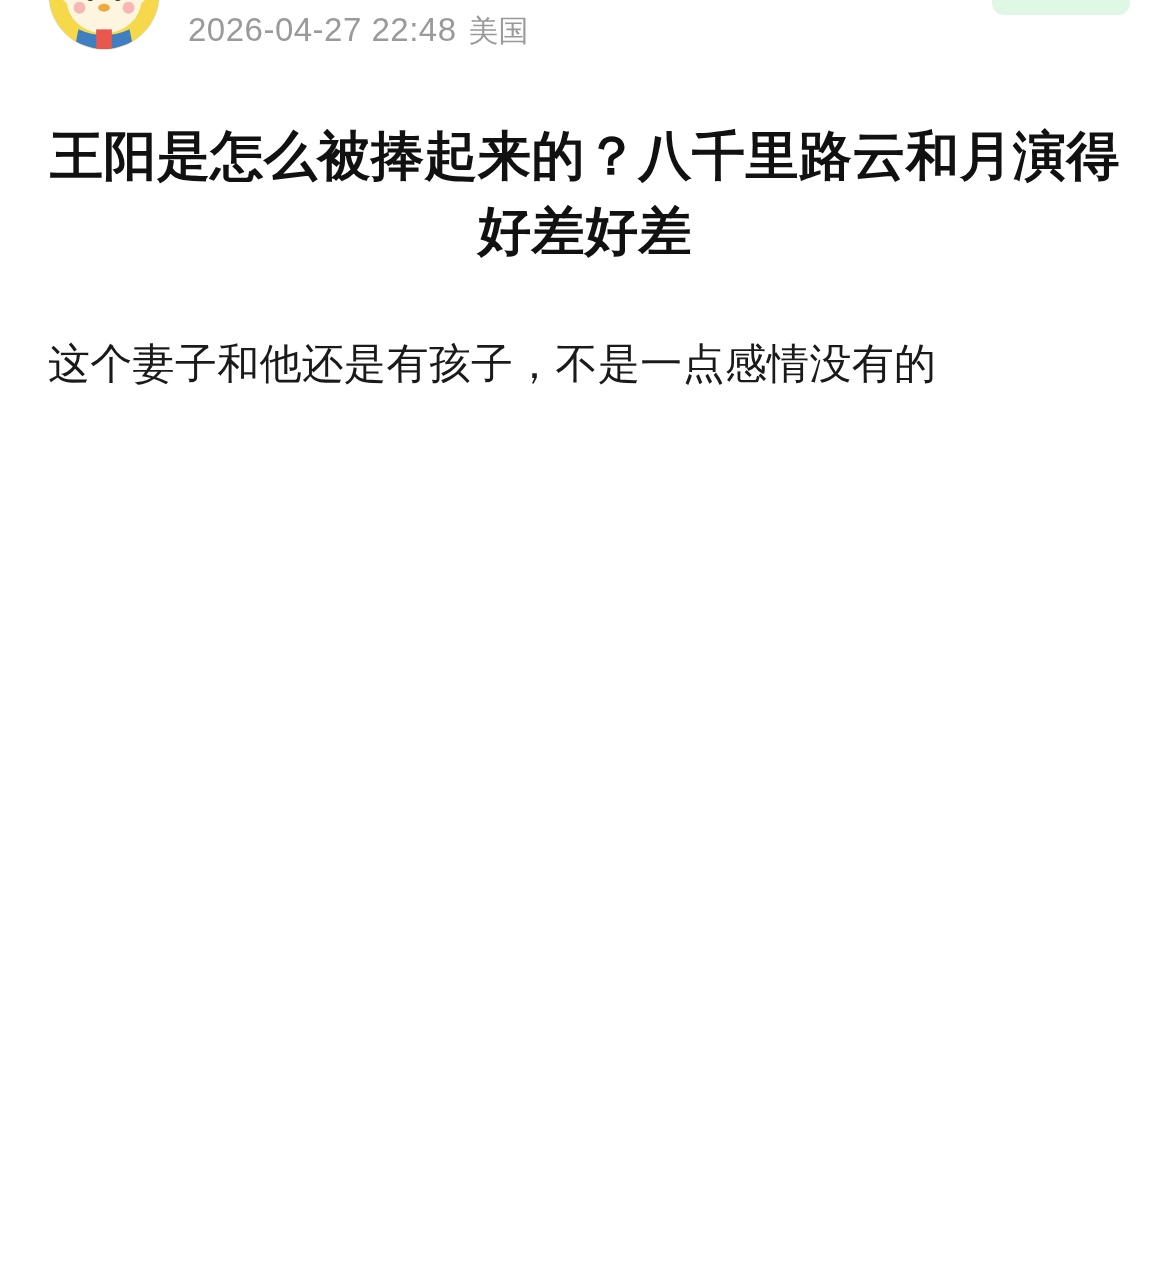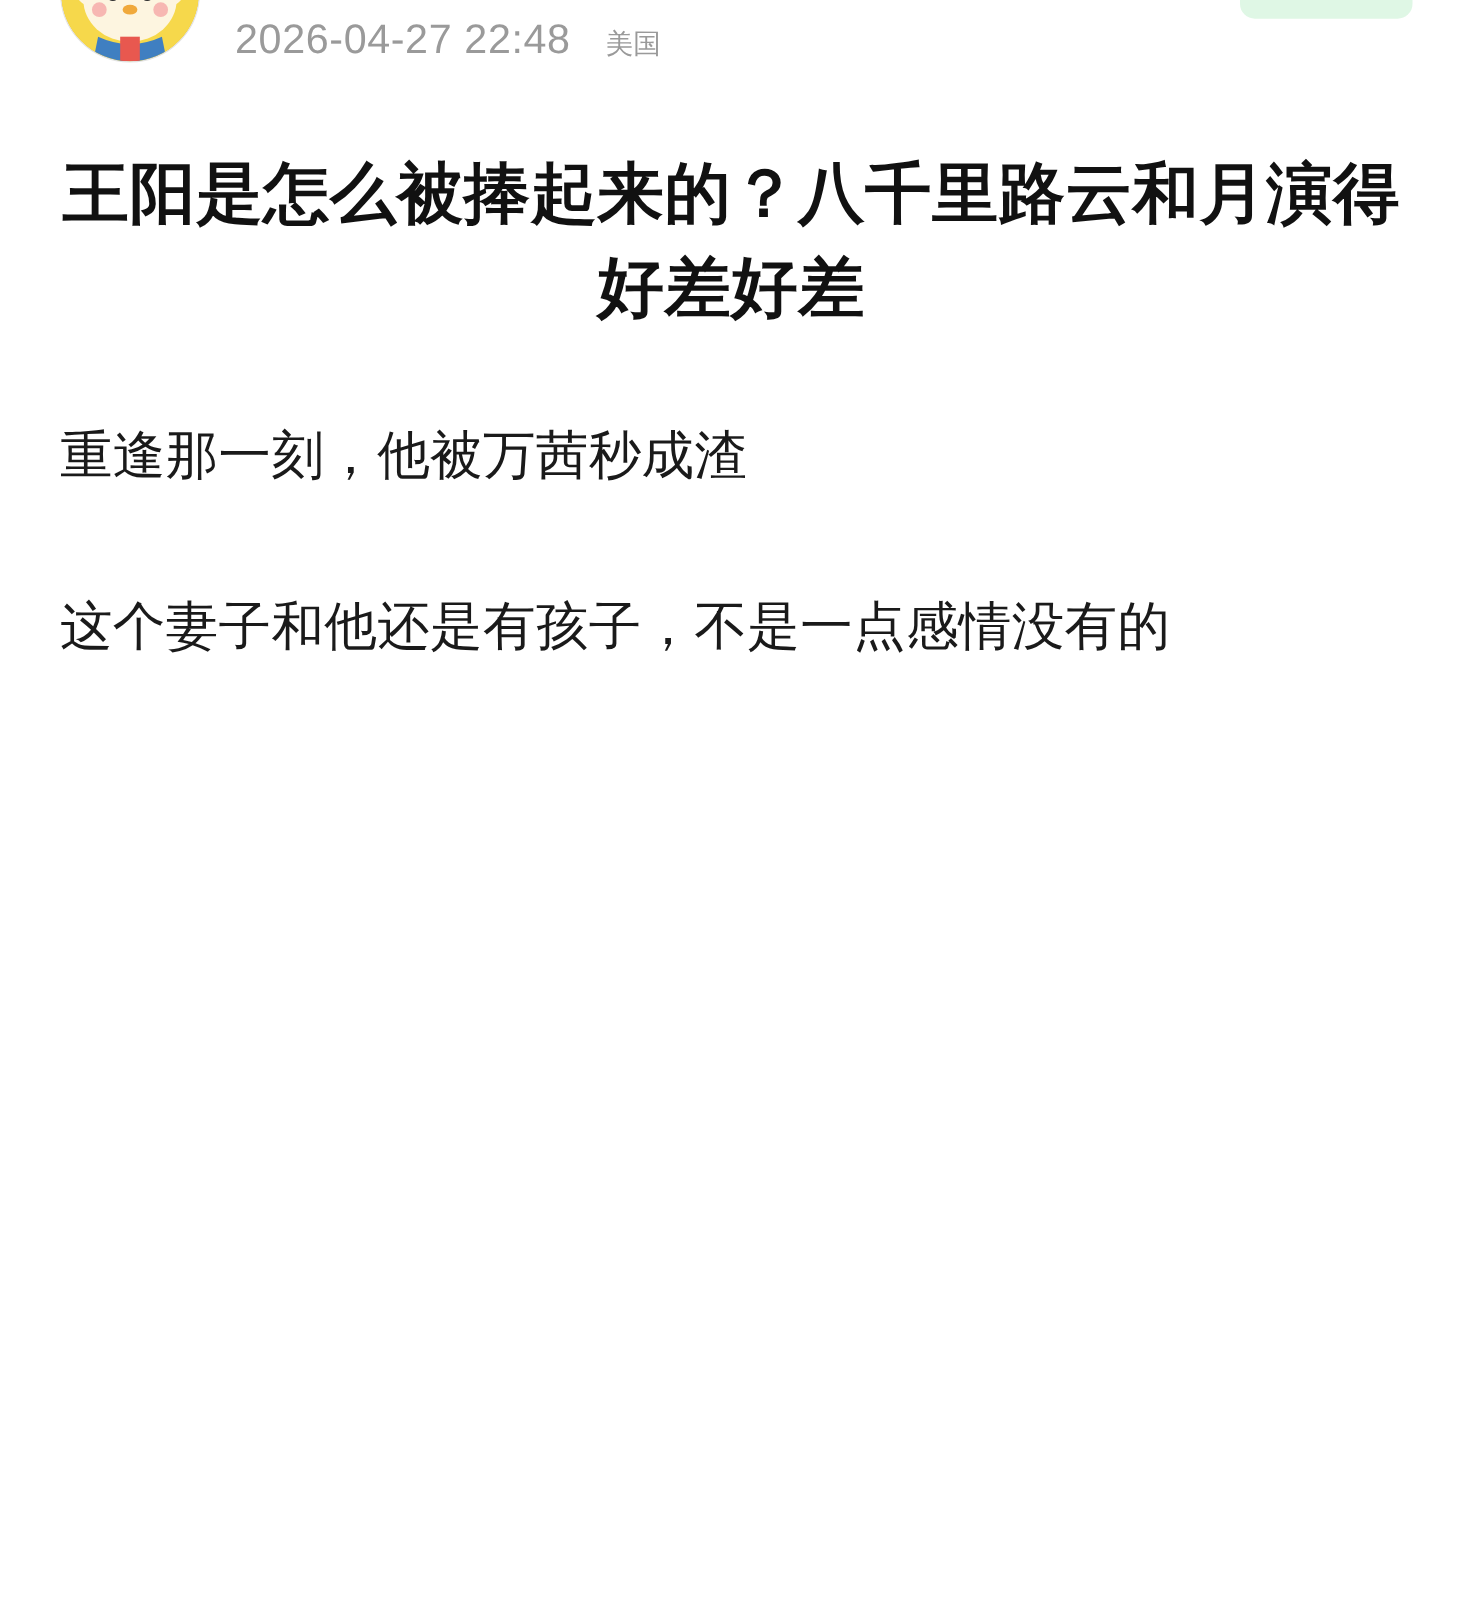--- a/index.html
+++ b/index.html
@@ -45,30 +45,30 @@
     background: #f2d34a;
     border: 1px solid #e3e3e3;
     box-sizing: border-box;
   }
   .avatar svg { display: block; width: 100%; height: 100%; }
 
   .meta {
     margin-left: 140px;
     display: flex;
     align-items: baseline;
-    gap: 28px;
+    gap: 12px;
     white-space: nowrap;
   }
   .meta .time {
     font-size: 33px;
     color: #9a9a9a;
     letter-spacing: 0.5px;
   }
   .meta .loc {
-    font-size: 22px;
+    font-size: 30px;
     color: #9a9a9a;
   }
 
   .follow-btn {
     position: absolute;
     right: 40px;
     top: -44px;
     background: #dff7e5;
     color: #21c16b;
     font-size: 31px;
@@ -146,17 +146,16 @@
 
     <button class="follow-btn">
       <span class="plus">+</span>
       <span>关注</span>
     </button>
   </div>
 
   <div class="content">
     <h1 class="title">王阳是怎么被捧起来的？八千里路云和月演得好差好差</h1>
 
-    <p class="para">重逢那一刻，他被万茜秒成渣</p>
     <p class="para">这个妻子和他还是有孩子，不是一点感情没有的</p>
   </div>
 
 </div>
 
 </body></html>

